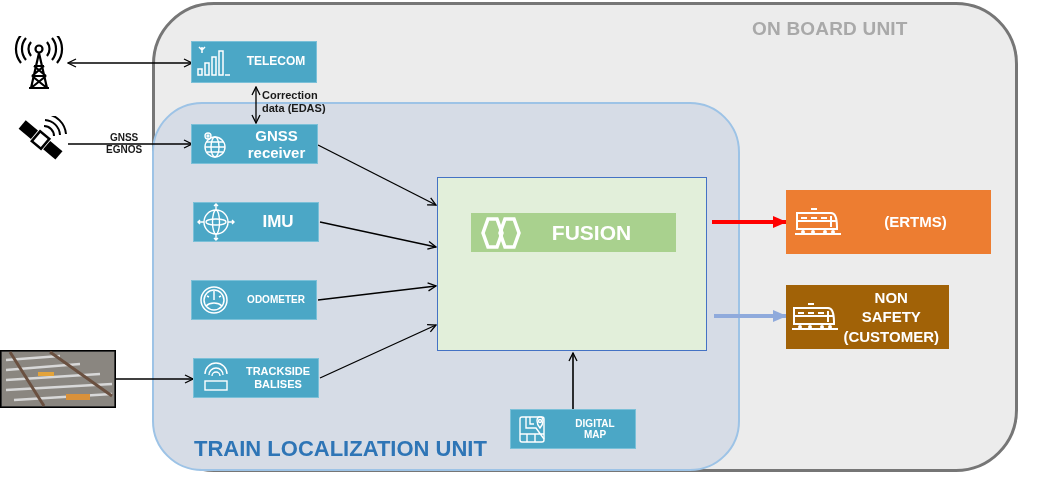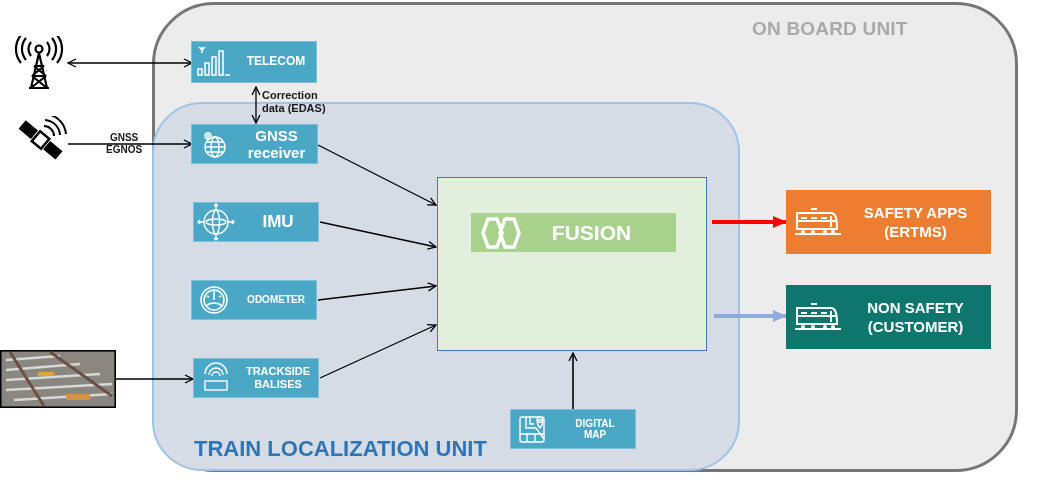--- a/index.html
+++ b/index.html
@@ -225,25 +225,24 @@
           <path d="M8,11 L14,11 M18,11 L24,11 M28,11 L34,11 M38,9 L38,20 M4,14 L44,14"></path>
       <path d="M18,2 L24,2 M2,27 L48,27"></path>
           <circle cx="10" cy="25" r="1"></circle>
           <circle cx="20" cy="25" r="1"></circle>
           <circle cx="32" cy="25" r="1"></circle>
           <circle cx="40" cy="25" r="1"></circle>
         </g>
       </svg>
   </span>
   <span style="flex:1;text-align:center;padding-right:10px;">
-    <div>SAFETY APPS</div>
     <div>(ERTMS)</div>
   </span>
 </div>
-<div class="app" style="left:786px;top:285px;width:205px;height:64px;background:#0f766e;">
+<div class="app" style="left:786px;top:285px;width:163px;height:64px;background:#a16207;">
   <span style="width:64px;display:flex;justify-content:center;">
     <svg width="50" height="30" viewBox="0 0 50 30">
         <g fill="none" stroke="#fff" stroke-width="2">
       <path d="M4,6 L38,6 c4,0 6,6 6,14 L44,22 L4,22 Z"></path>
           <path d="M8,11 L14,11 M18,11 L24,11 M28,11 L34,11 M38,9 L38,20 M4,14 L44,14"></path>
       <path d="M18,2 L24,2 M2,27 L48,27"></path>
           <circle cx="10" cy="25" r="1"></circle>
           <circle cx="20" cy="25" r="1"></circle>
           <circle cx="32" cy="25" r="1"></circle>
           <circle cx="40" cy="25" r="1"></circle>

